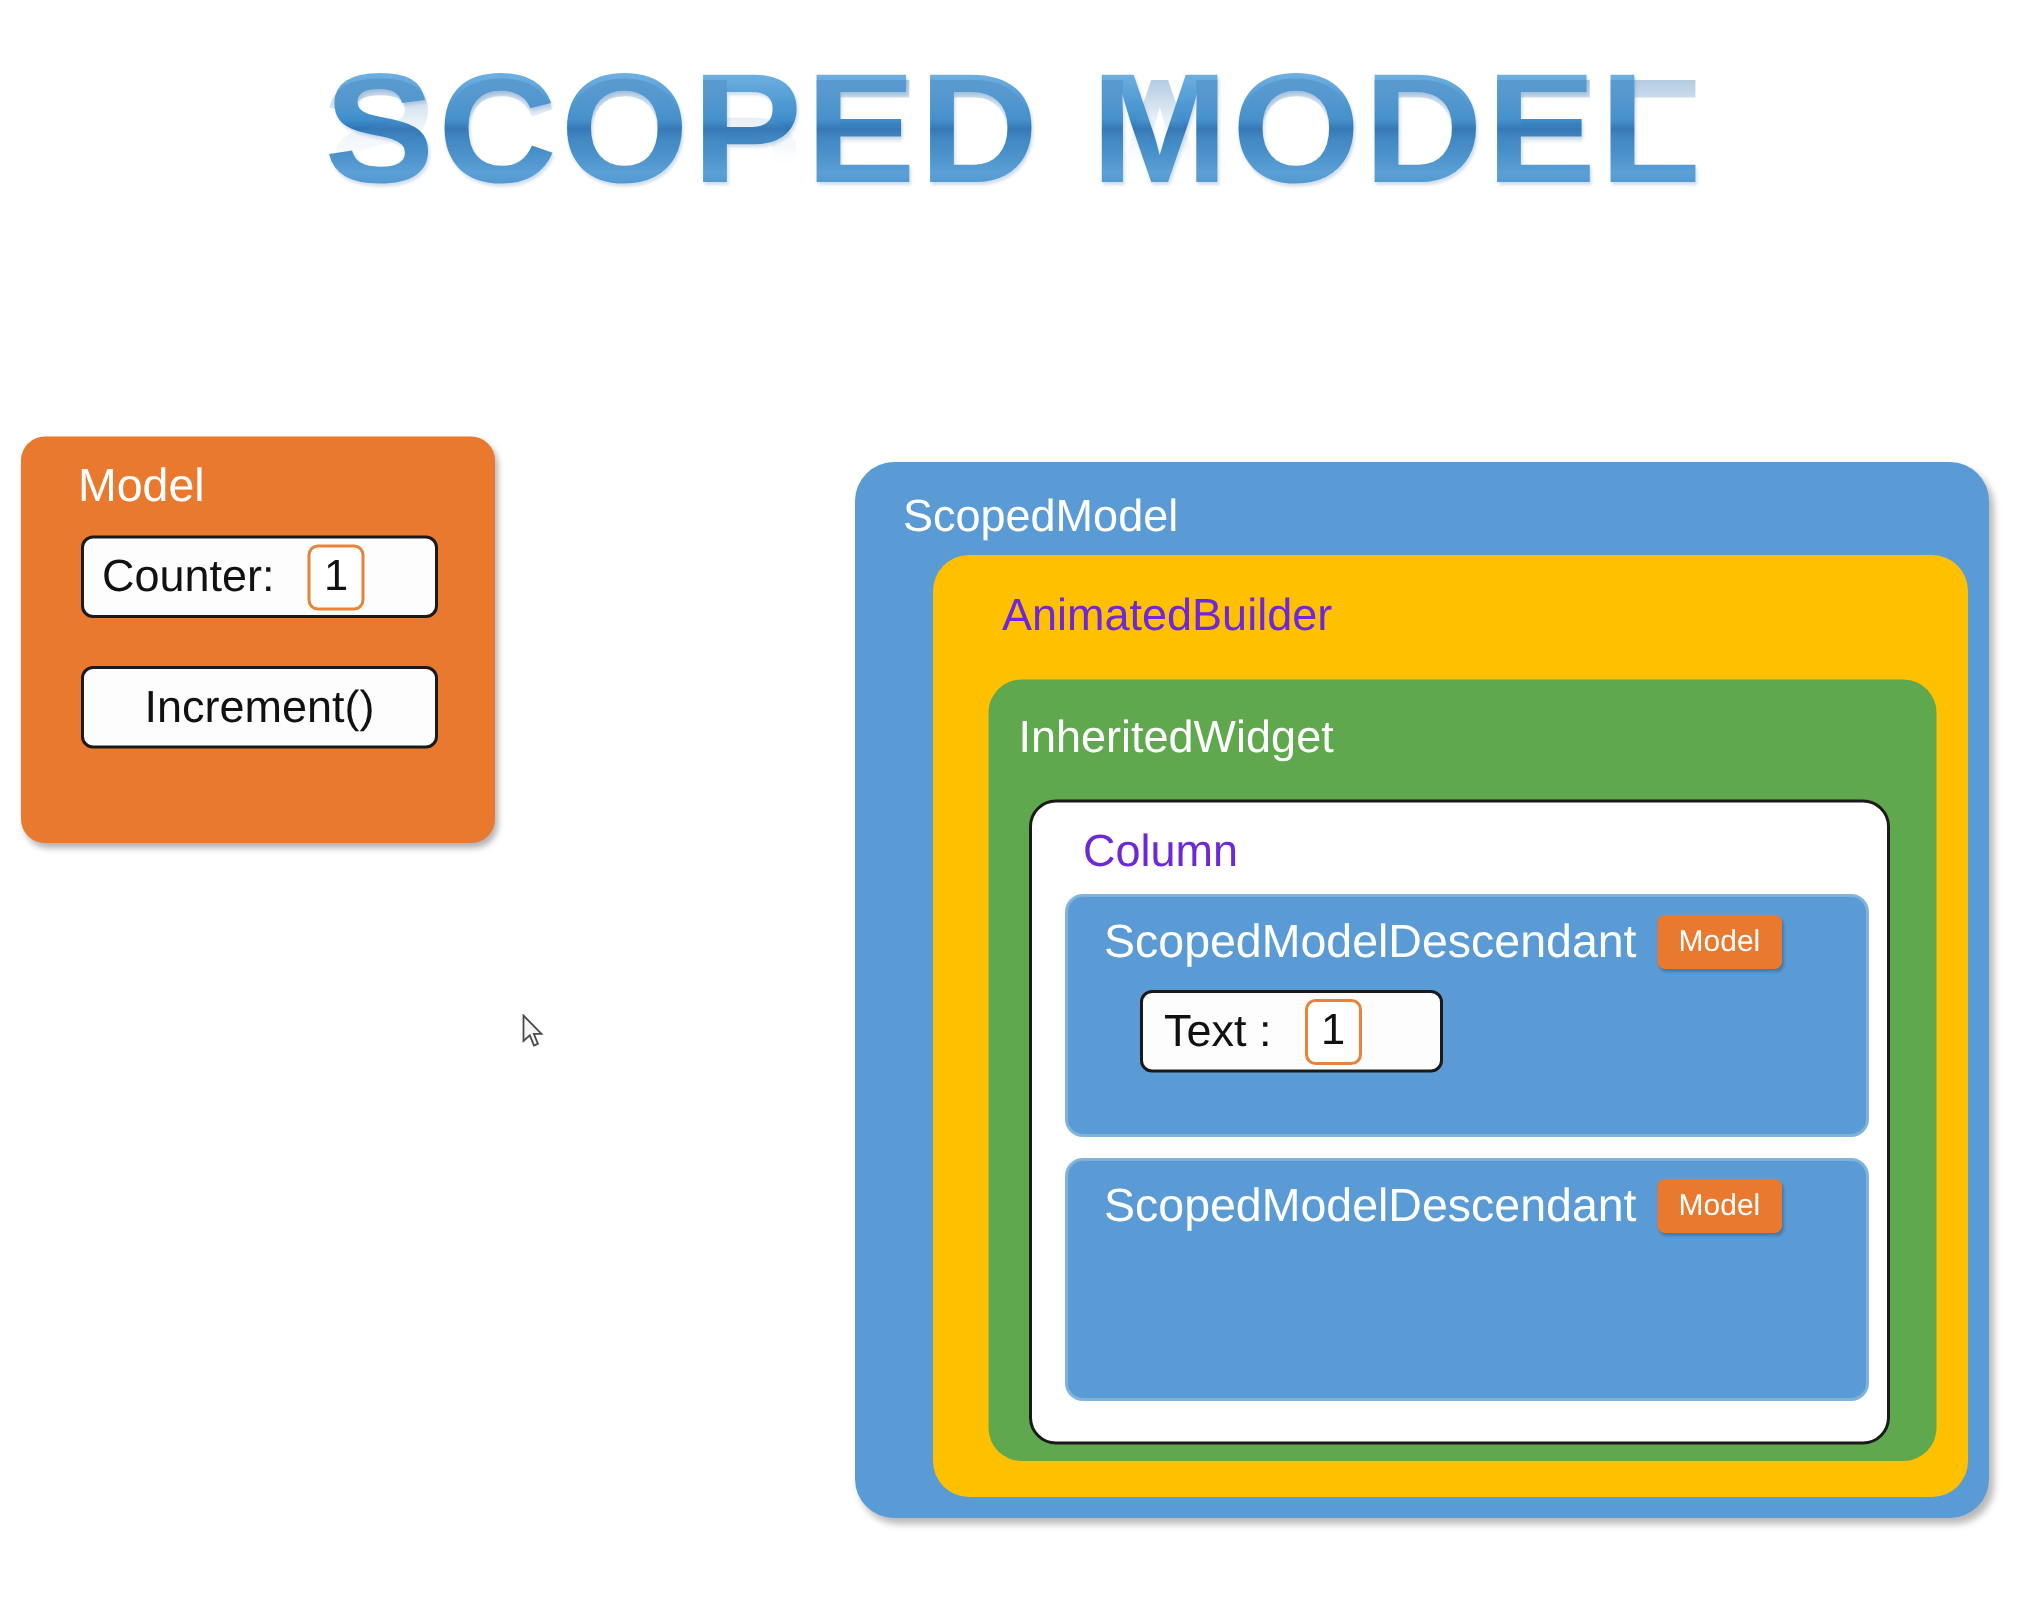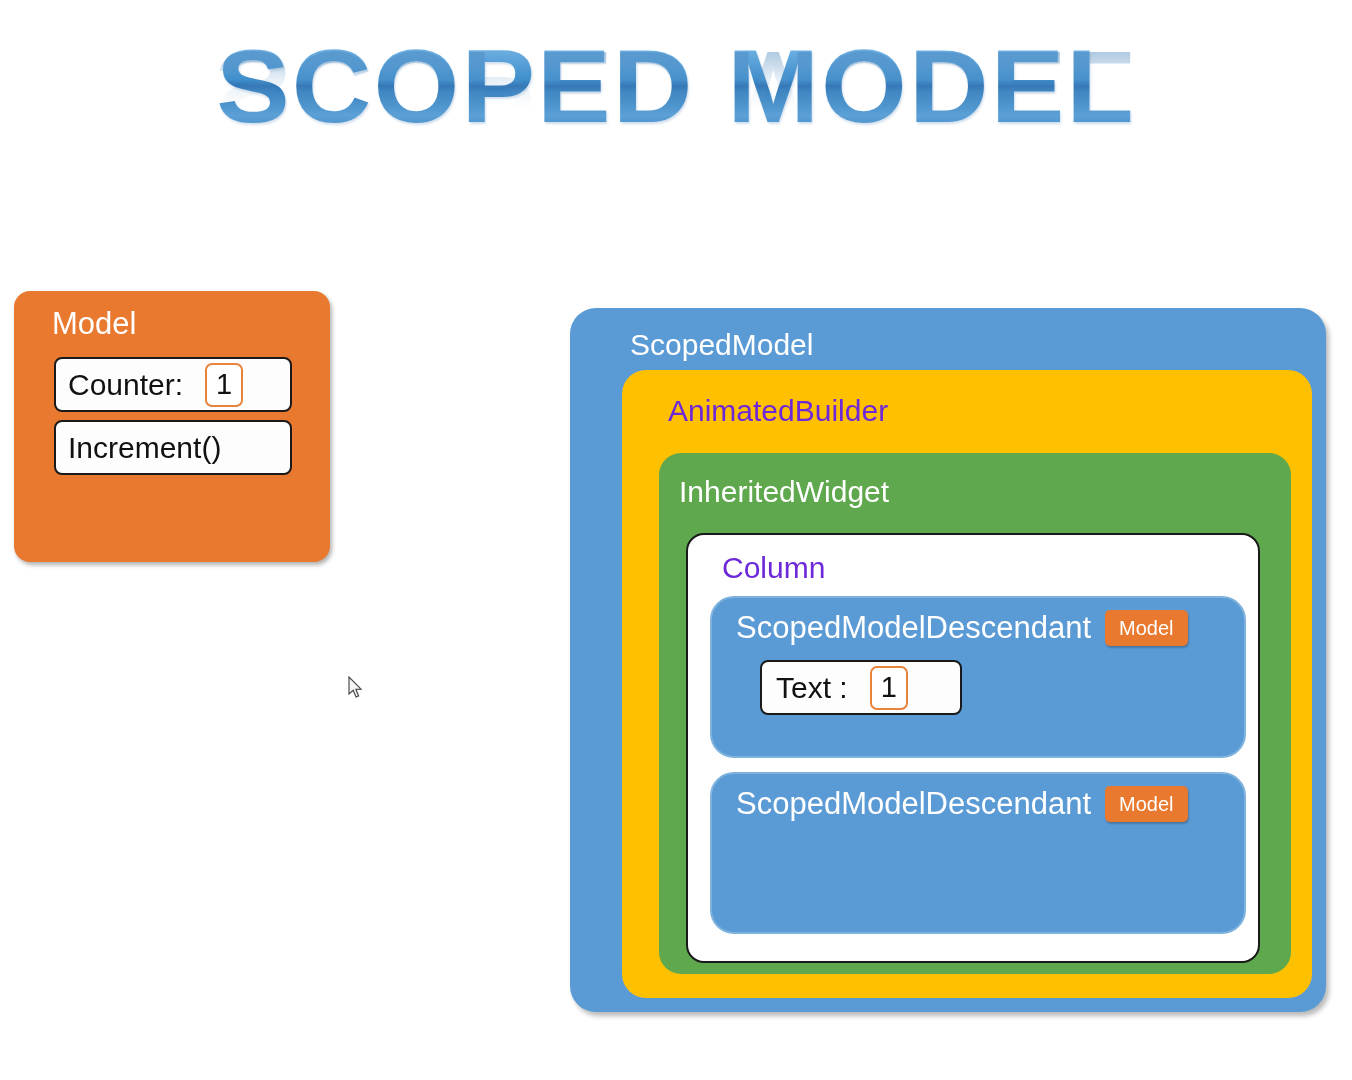--- a/index.html
+++ b/index.html
@@ -93,26 +93,26 @@
   .white-box {
     background: #fdfdfd;
     border: 2px solid #1a1a1a;
     border-radius: 8px;
     box-sizing: border-box;
     display: flex;
     align-items: center;
   }
   .model-row {
     height: 55px;
-    margin: 0 0 8px 22px;
+    margin: 0 0 32px 22px;
     width: 238px;
     padding: 0 12px;
     justify-content: flex-start;
   }
-  .model-row.last { margin-bottom: 0; }
+  .model-row.last { margin-bottom: 0; justify-content: center; }
   .row-label {
     font-size: 30px;
     color: #111111;
     white-space: nowrap;
   }
   .chip {
     border: 2px solid #E8833C;
     border-radius: 7px;
     background: #ffffff;
     color: #111111;
@@ -144,21 +144,21 @@
     font-size: 30px;
     line-height: 38px;
     margin: 0;
   }
   .layer-title-black {
     color: #6d28d9;
     font-size: 30px;
     line-height: 38px;
     margin: 0;
   }
-  .sm-title { margin: 6px 0 8px 46px; }
+  .sm-title { margin: 6px 0 8px 18px; }
 
   .animated-builder {
     position: absolute;
     left: 622px;
     top: 370px;
     width: 690px;
     height: 628px;
     background: #FFC000;
     border-radius: 24px;
     box-sizing: border-box;
@@ -190,21 +190,21 @@
     padding: 10px 12px 12px 12px;
   }
   .column-title { margin: 4px 0 6px 22px; }
 
   .descendant-card {
     position: absolute;
     width: 536px;
     height: 162px;
     background: #5B9BD5;
     border: 2px solid #7fb3de;
-    border-radius: 24px;
+    border-radius: 12px;
     box-sizing: border-box;
     padding: 8px 10px;
   }
   .descendant-card.first { left: 710px; top: 596px; }
   .descendant-card.second { left: 710px; top: 772px; }
 
   .descendant-header {
     display: flex;
     align-items: center;
     margin: 2px 0 0 14px;

